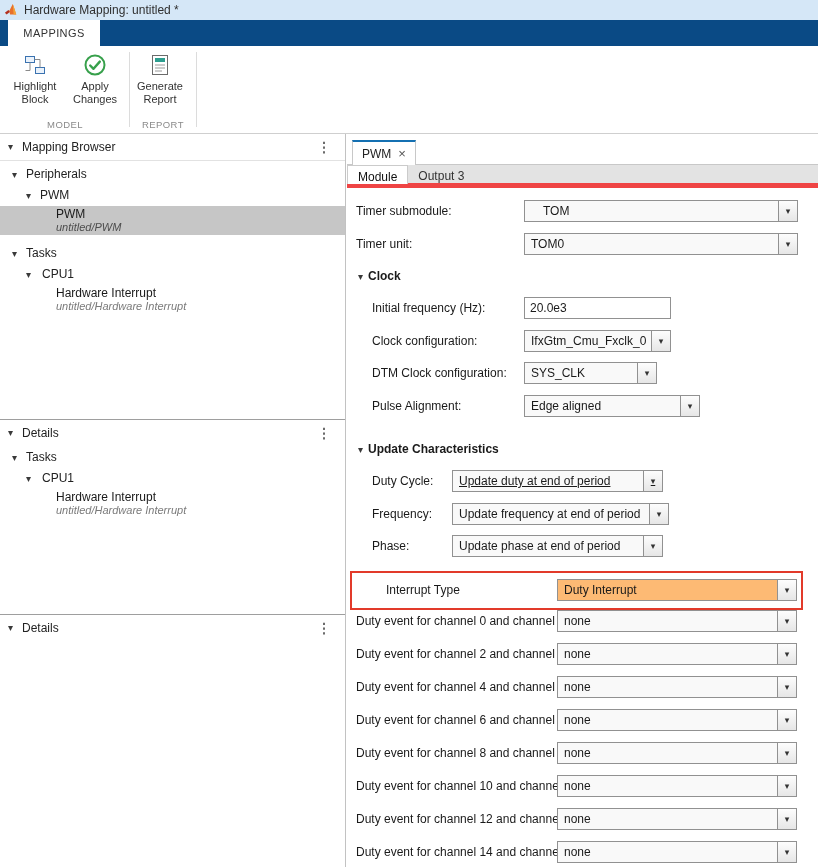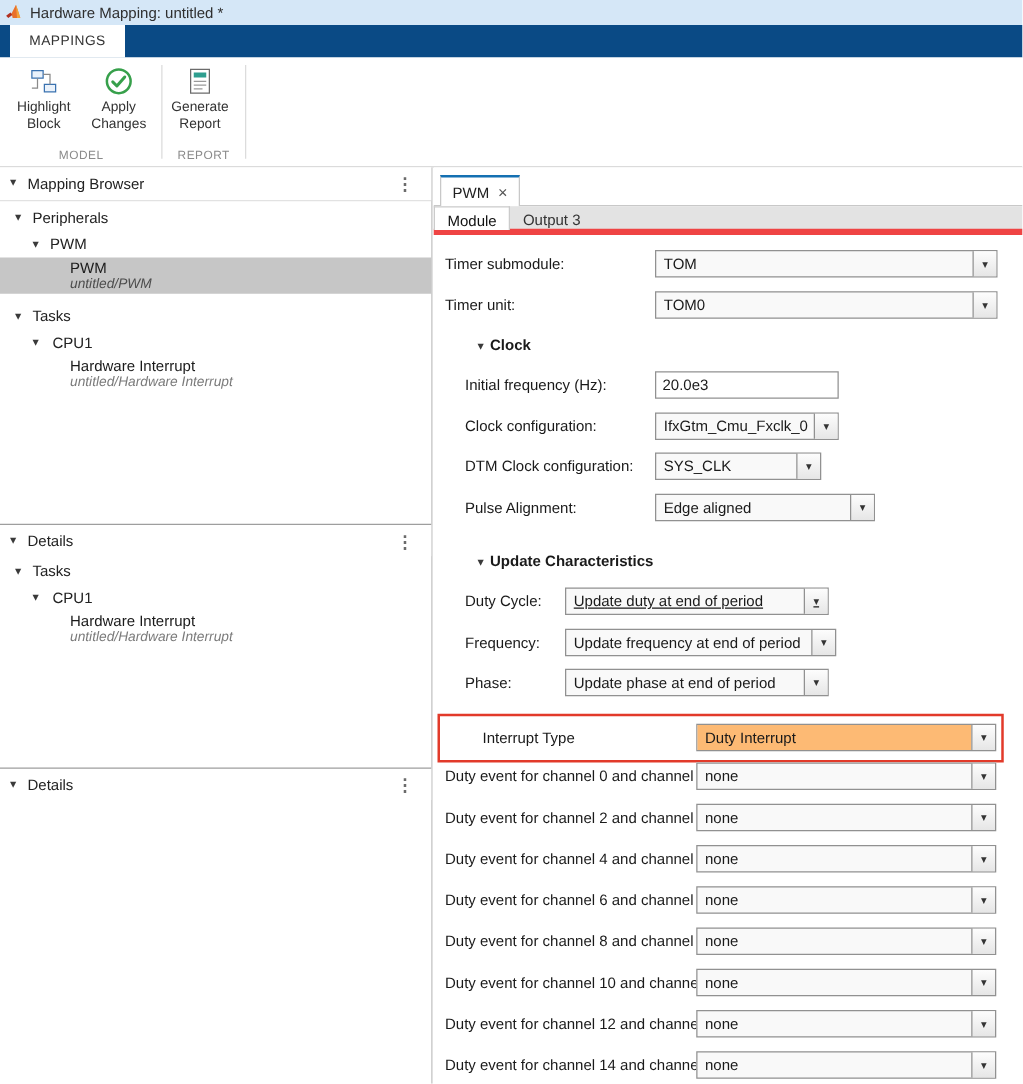--- a/index.html
+++ b/index.html
@@ -44,21 +44,21 @@
   .panel-right { position:absolute; left:347px; top:134px; width:471px; bottom:0; background:#fff; }
   .docbar { position:absolute; left:0; top:0; width:100%; height:31px; background:#fff; border-bottom:1px solid #c8c8c8; }
   .doctab { position:absolute; left:5px; top:6px; height:25px; background:#fff; border:1px solid #c8c8c8; border-top:2px solid #1470b2; border-bottom:none; display:flex; align-items:center; gap:7px; padding:0 9px; font-size:12px; color:#222; }
   .doctab .dt-close { color:#555; font-size:13px; line-height:13px; }
   .substrip { position:absolute; left:0; top:31px; width:100%; height:23px; background:#e3e3e3; border-bottom:5px solid #ef4444; display:flex; }
   .stab { padding:0 10px; line-height:22px; font-size:12px; color:#333; }
   .stab.active { background:#fff; border:1px solid #cbcbcb; border-bottom:none; margin-bottom:-1px; color:#111; }
 
   .form { position:absolute; left:0; top:54px; width:100%; bottom:0; background:#fff; }
   .flabel { position:absolute; white-space:nowrap; font-size:12px; color:#1a1a1a; height:16px; line-height:16px; }
-  .fsection { position:absolute; font-weight:bold; font-size:12px; color:#1a1a1a; height:16px; line-height:16px;margin-left:24px; }
+  .fsection { position:absolute; font-weight:bold; font-size:12px; color:#1a1a1a; height:16px; line-height:16px; }
   .fsection .sec-arrow { font-size:10px; font-weight:normal; color:#3a3a3a; margin-right:5px; }
 
   .fctl { position:absolute; height:22px; display:flex; border:1px solid #919191; background:#f9f9f9; z-index:2; }
   .fctl .dd-val { flex:1; padding:0 6px; line-height:20px; overflow:hidden; white-space:nowrap; font-size:12px; color:#1a1a1a; }
   .fctl .dd-btn { width:19px; border-left:1px solid #919191; background:linear-gradient(#fdfdfd,#e6e6e6); text-align:center; line-height:20px; font-size:9px; color:#333; }
   .fctl.hl .dd-val { background:#fdba74; }
   .finput { position:absolute; height:22px; border:1px solid #919191; padding:0 5px; font-size:12px; font-family:inherit; background:#fff; color:#1a1a1a; z-index:2; }
 
   .alert-box { position:absolute; left:3px; top:383px; width:453px; height:39px; border:2px solid #e23a2a; }
   .alert-box .flabel { left:4px; top:9px;margin-left:30px; }
@@ -202,21 +202,21 @@
   </div>
 
   <div class="substrip">
     <div class="stab active">Module</div>
     <div class="stab">Output 3</div>
   </div>
 
   <div class="form">
 
     <div class="flabel" style="left:9px; top:15px;">Timer submodule:</div>
-    <div class="fctl" style="left:177px; top:12px; width:274px;">
+    <div class="fctl" style="left:177px; top:12px; width:274px;padding-left:12px;">
       <span class="dd-val">TOM</span>
       <span class="dd-btn">▾</span>
     </div>
 
     <div class="flabel" style="left:9px; top:48px;">Timer unit:</div>
     <div class="fctl" style="left:177px; top:45px; width:274px;">
       <span class="dd-val">TOM0</span>
       <span class="dd-btn">▾</span>
     </div>
 

